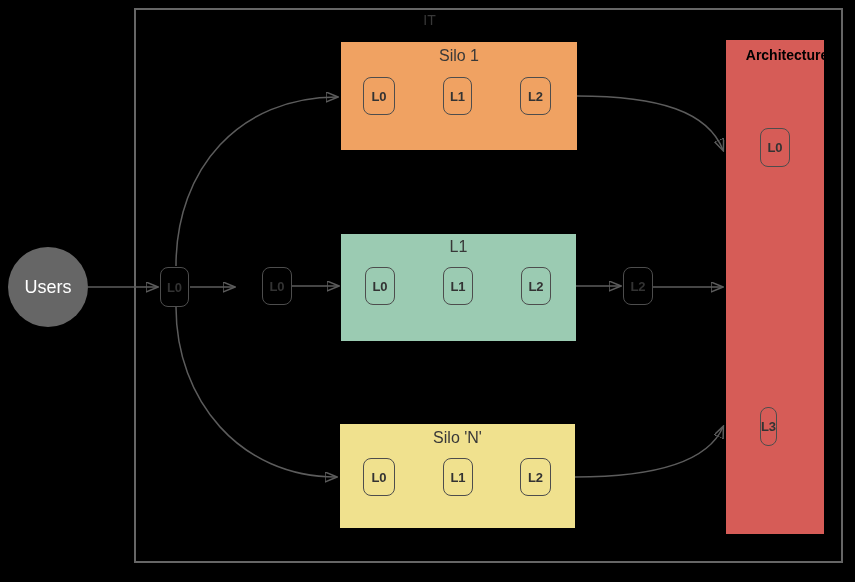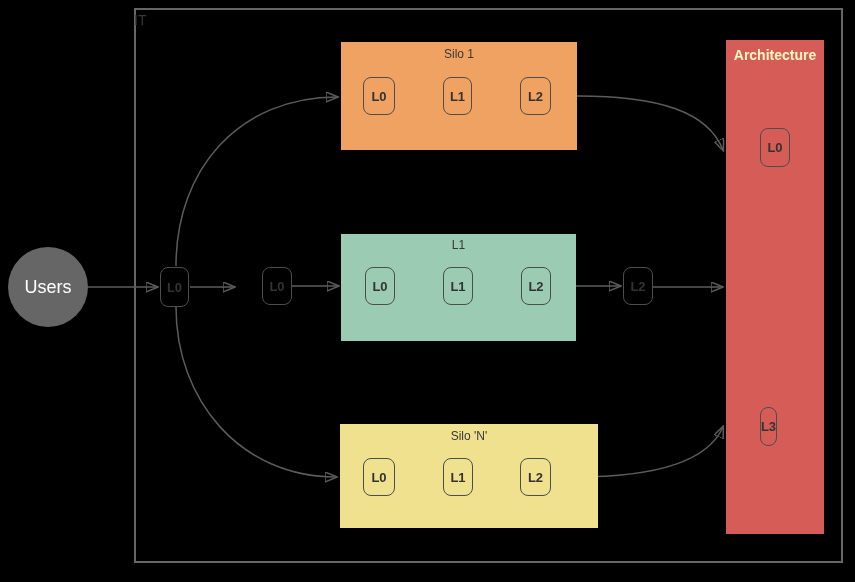--- a/index.html
+++ b/index.html
@@ -16,20 +16,21 @@
     position: absolute;
     left: 134px; top: 8px;
     width: 709px; height: 555px;
     border: 2px solid #666;
     box-sizing: border-box;
   }
   .it-label {
     position: absolute;
     left: 134px; top: 12px;
     width: 591px;
+    text-align: center;
     color: #383838;
     font-size: 14px;
   }
   
   svg.connectors {
     position: absolute;
     left: 0; top: 0;
     width: 855px; height: 582px;
     pointer-events: none;
   }
@@ -56,35 +57,36 @@
     display: flex; align-items: center; justify-content: center; font-weight: bold;
   }
   
   .silo { position: absolute; }
   .silo-title {
     position: absolute;
     left: 0; top: 5px;
     width: 100%;
     text-align: center;
     color: #383838;
-    font-size: 12px;
+    font-size: 16px;
   }
   .silo1 { left: 341px; top: 42px;  width: 236px; height: 108px; background: #F0A262; }
   .silo2 { left: 238px; top: 198px; width: 444px; height: 168px; background: #558D7A; }
   .silo2-inner { left: 341px; top: 234px; width: 235px; height: 107px; background: #9BCBB2; position: absolute; }
-  .siloN { left: 340px; top: 424px; width: 235px; height: 104px; background: #F0E18E; padding-left: 23px; }
+  .siloN { left: 340px; top: 424px; width: 235px; height: 104px; background: #F0E18E; }
   .arch  { left: 726px; top: 40px;  width: 98px;  height: 494px; background: #D65C57; position: absolute; }
   .arch-title {
     position: absolute;
     left: 0; top: 7px;
     width: 100%;
     text-align: center;
-    color: #fef9c3;
+    color: #000000;
     font-weight: 600;
     font-size: 14px;
+    padding-left: 12px;
   }
 </style>
 </head>
 <body>
 
 <div id="canvas">
 
   <div class="it-box"></div>
   <div class="it-label">IT</div>
 

